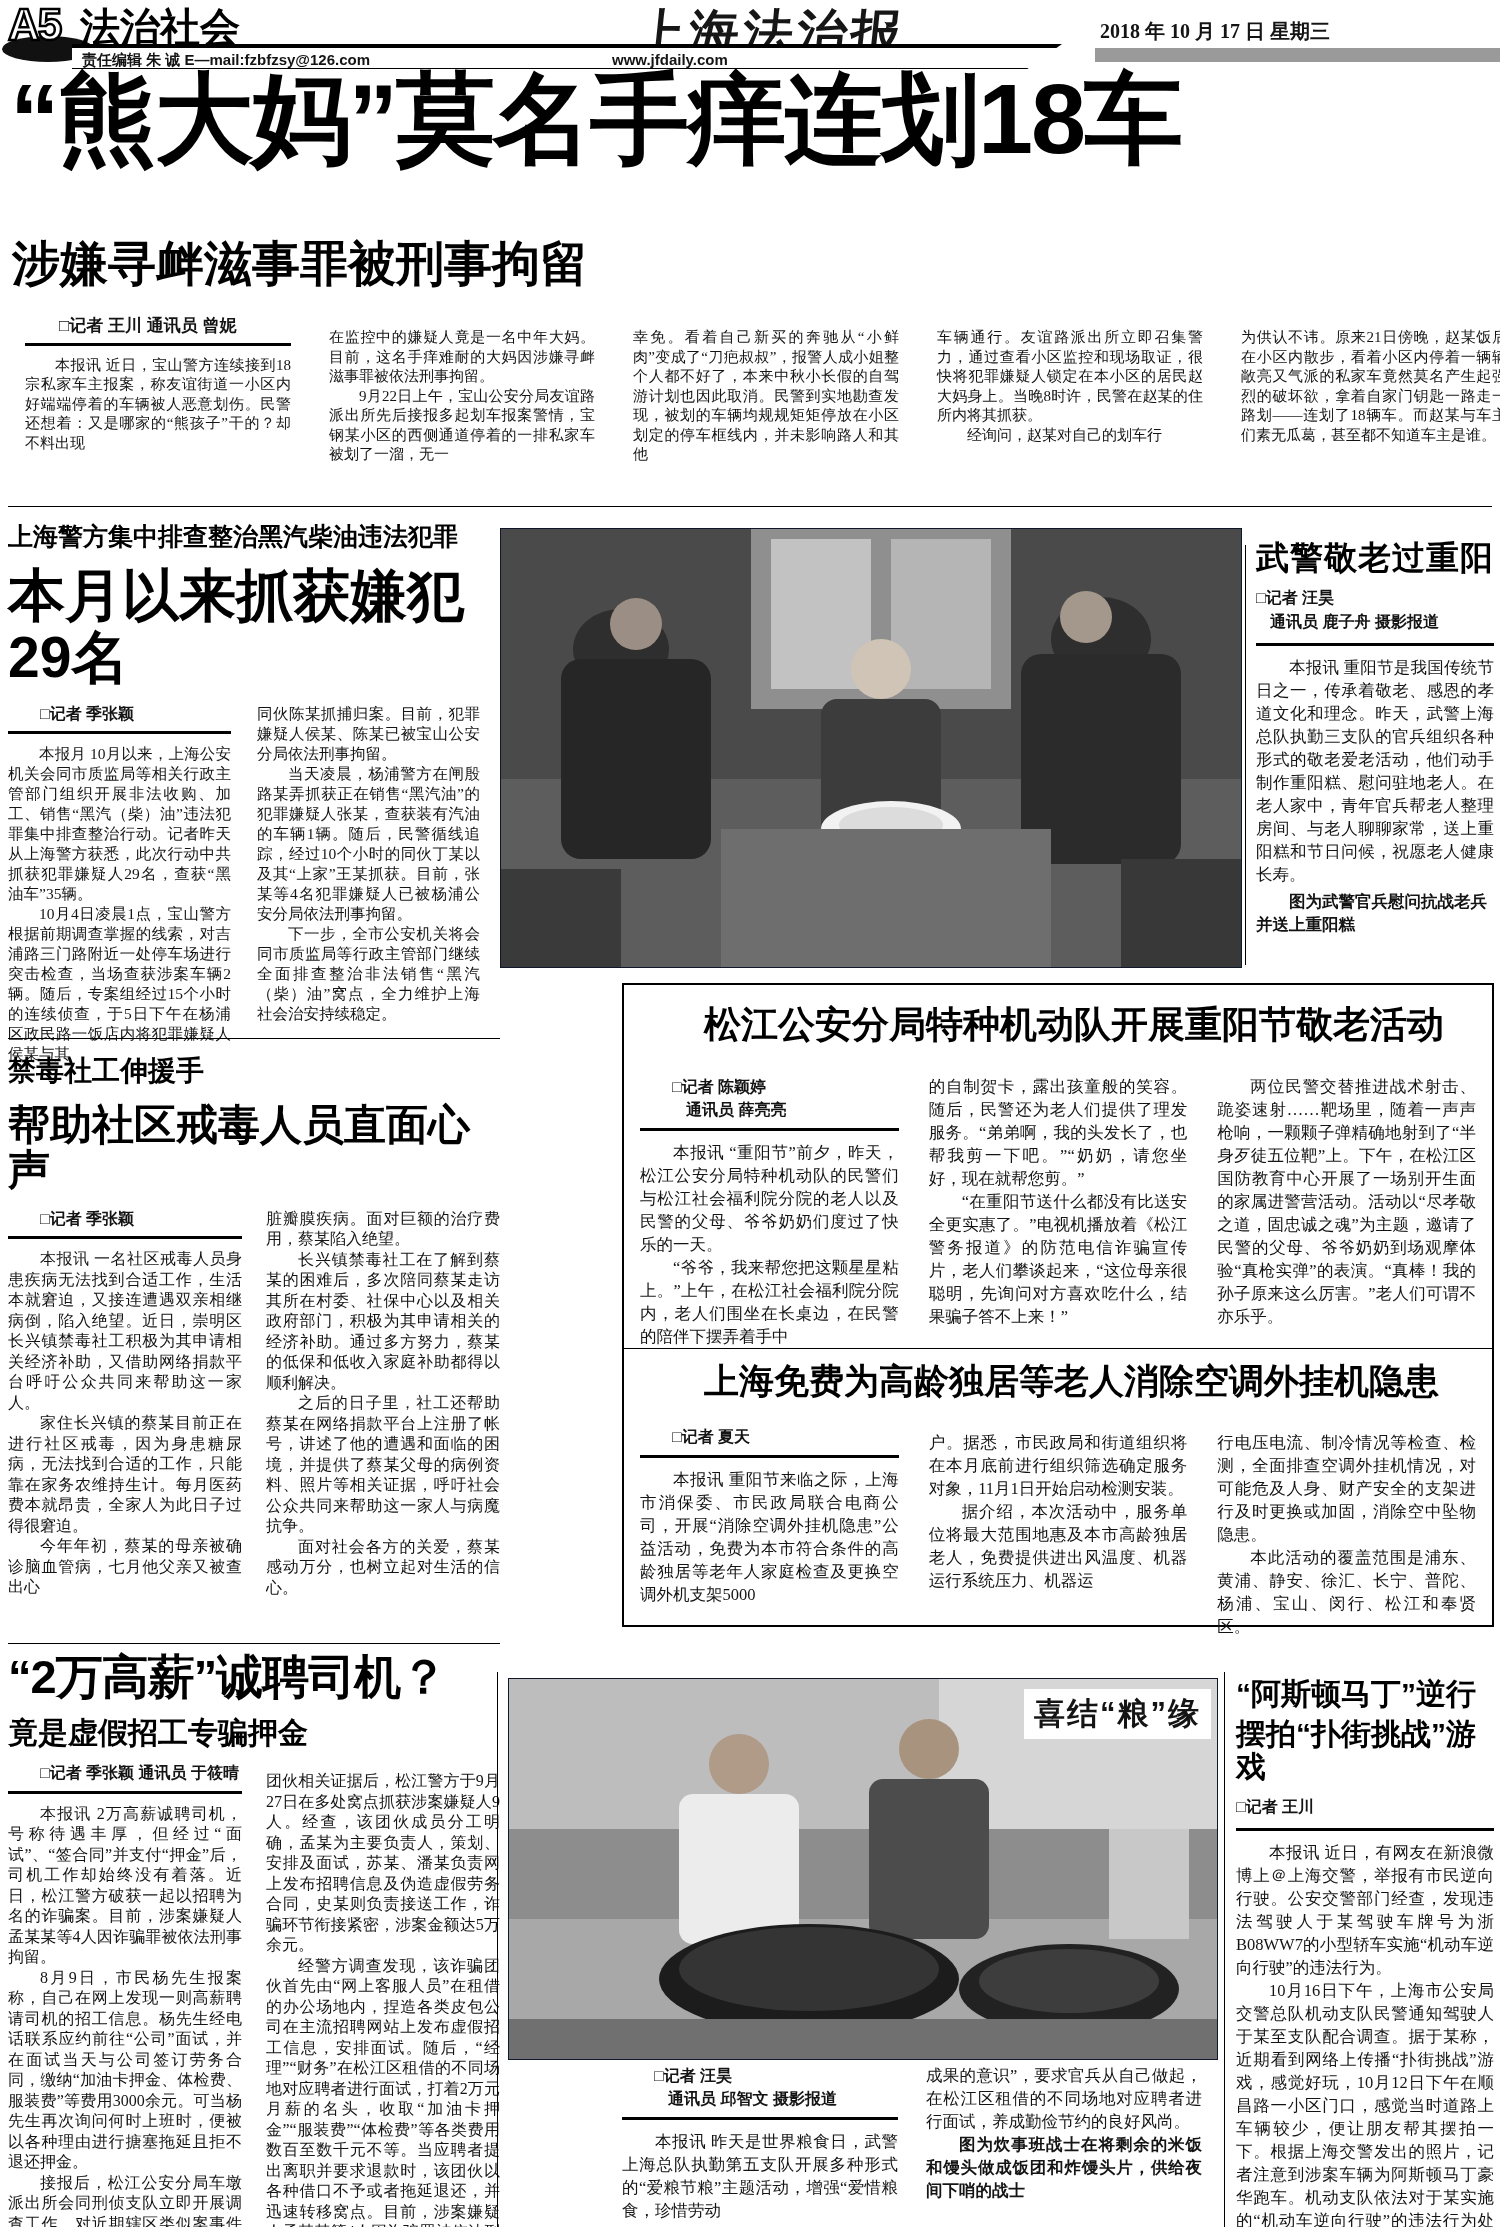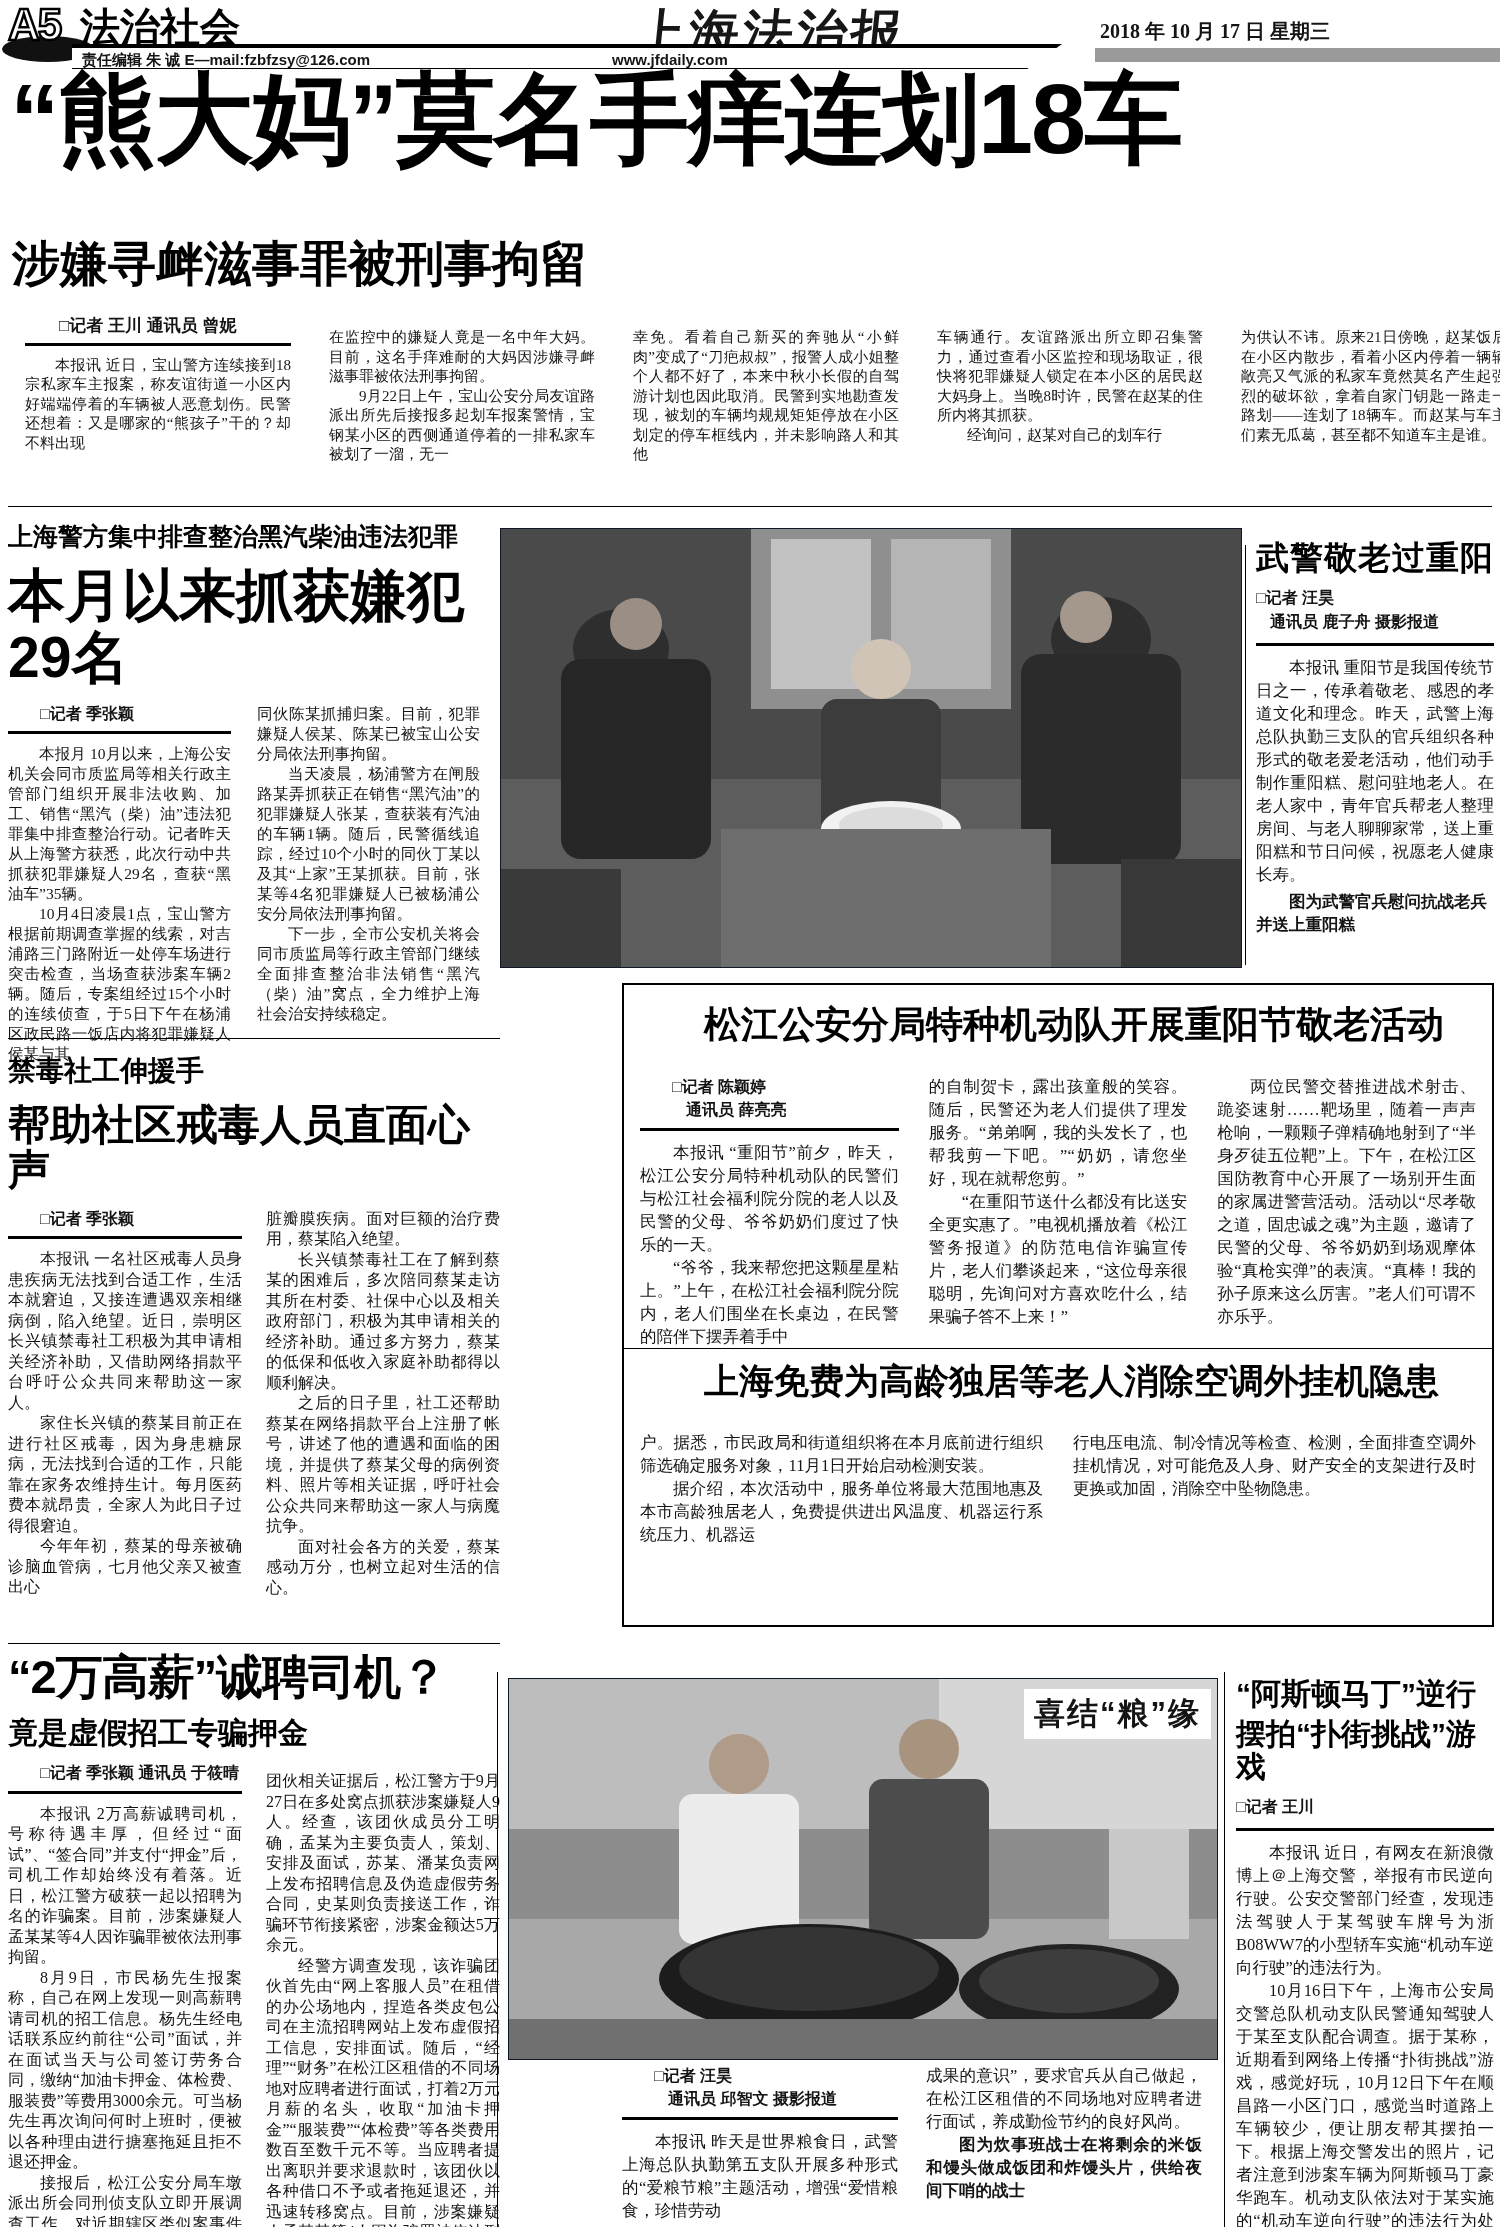--- a/index.html
+++ b/index.html
@@ -155,26 +155,35 @@
           </div>
         <div class="col">
             <p>两位民警交替推进战术射击、跪姿速射……靶场里，随着一声声枪响，一颗颗子弹精确地射到了“半身歹徒五位靶”上。下午，在松江区国防教育中心开展了一场别开生面的家属进警营活动。活动以“尽孝敬之道，固忠诚之魂”为主题，邀请了民警的父母、爷爷奶奶到场观摩体验“真枪实弹”的表演。“真棒！我的孙子原来这么厉害。”老人们可谓不亦乐乎。</p>
           </div>
       </div>
     </div>
     <div class="rule-h" style="left:0px;top:363px;width:868px;height:1px;"></div>
     <div class="hd" style="position:absolute;left:80px;top:377px;font-size:35px;">上海免费为高龄独居等老人消除空调外挂机隐患</div>
     <div class="abs" style="left:16px;top:440px;width:836px;">
       <div class="cols" style="gap:30px;font-size:16.5px;line-height:23px;">
+        <div class="col">
+          <div class="byline">
+              <p>□记者 夏天</p>
+            </div>
+          <div class="col">
+              <p>本报讯 重阳节来临之际，上海市消保委、市民政局联合电商公司，开展“消除空调外挂机隐患”公益活动，免费为本市符合条件的高龄独居等老年人家庭检查及更换空调外机支架5000</p>
+            </div>
+        </div>
         <div class="col cont" style="padding-top:6px;">
             <p>户。据悉，市民政局和街道组织将在本月底前进行组织筛选确定服务对象，11月1日开始启动检测安装。</p>
             <p>据介绍，本次活动中，服务单位将最大范围地惠及本市高龄独居老人，免费提供进出风温度、机器运行系统压力、机器运</p>
           </div>
         <div class="col cont" style="padding-top:6px;">
             <p>行电压电流、制冷情况等检查、检测，全面排查空调外挂机情况，对可能危及人身、财产安全的支架进行及时更换或加固，消除空中坠物隐患。</p>
+            <p>本此活动的覆盖范围是浦东、黄浦、静安、徐汇、长宁、普陀、杨浦、宝山、闵行、松江和奉贤区。</p>
           </div>
       </div>
     </div>
   </div>
 
   <div class="rule-h" style="left:8px;top:1038px;width:492px;height:1px;"></div>
   <div class="abs" style="left:8px;top:1052px;width:492px;">
     <div class="kicker" style="font-size:28px;">禁毒社工伸援手</div>
     <div class="hd" style="font-size:42px;margin:12px 0 16px 0;">帮助社区戒毒人员直面心声</div>
     <div class="cols" style="gap:24px;font-size:16px;line-height:20.5px;">

